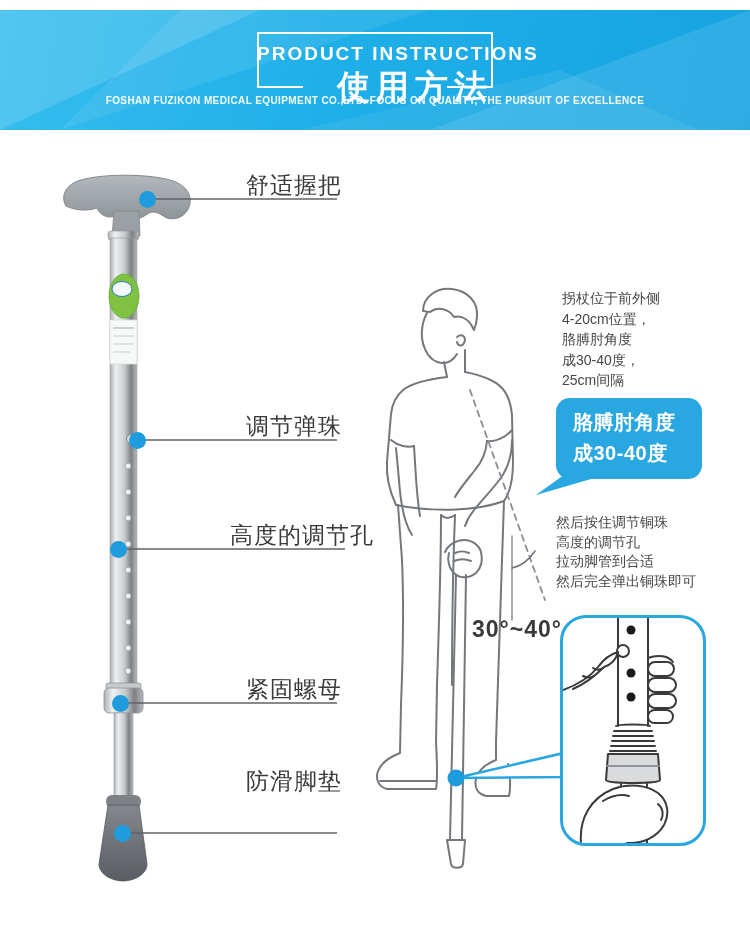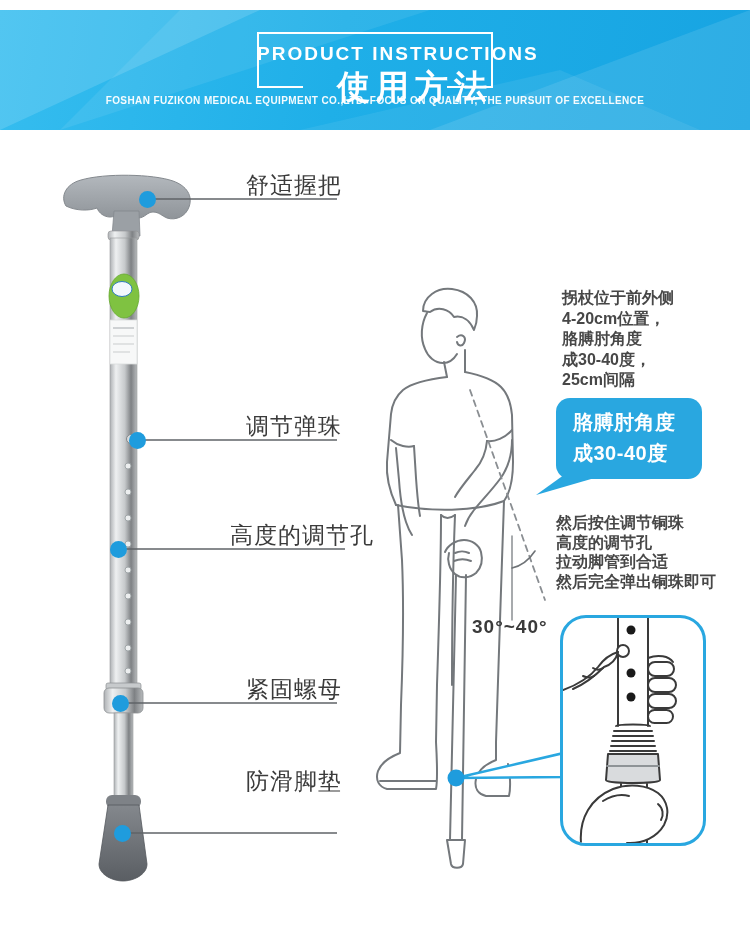--- a/index.html
+++ b/index.html
@@ -28,28 +28,28 @@
     font-size:33px;font-weight:bold;letter-spacing:6px;white-space:nowrap;}
   .tagline{position:absolute;left:0;right:0;top:85px;text-align:center;color:rgba(255,255,255,0.95);
     font-size:10px;letter-spacing:0.4px;font-weight:bold;}
   
   .bg-art{position:absolute;left:0;top:0;width:750px;height:938px;z-index:1;pointer-events:none;}
   .txt-layer{position:absolute;inset:0;z-index:2;}
   
   .callout-label{position:absolute;font-size:23px;color:#3b3b3b;letter-spacing:1px;white-space:nowrap;}
   .dot{position:absolute;width:17px;height:17px;border-radius:50%;background:#1f9cdd;}
   
-  .note{position:absolute;color:#474747;font-size:16px;font-weight:bold;}
+  .note{position:absolute;color:#474747;font-size:14px;font-weight:normal;}
   .note .ln{display:block;}
   .note1 .ln{line-height:20.5px;}
   .note2 .ln{line-height:19.5px;}
   .bubble{position:absolute;left:556px;top:398px;width:146px;height:81px;background:#29a7e0;
     border-radius:14px;color:#ffffff;font-weight:bold;font-size:20px;padding:9px 0 0 17px;box-sizing:border-box;}
   .bubble .ln{display:block;line-height:31px;letter-spacing:0.5px;}
-  .angle-label{position:absolute;left:472px;top:616px;font-size:19px;font-weight:bold;color:#3a3a3a;letter-spacing:1px;}
+  .angle-label{position:absolute;left:472px;top:616px;font-size:23px;font-weight:bold;color:#3a3a3a;letter-spacing:1px;}
   
   .detail-box{position:absolute;left:560px;top:615px;width:146px;height:231px;background:#ffffff;
     border:3px solid #29a7e0;border-radius:26px;box-sizing:border-box;overflow:hidden;}
 </style>
 </head>
 <body>
 
 <div class="canvas">
 
   <div class="banner">

